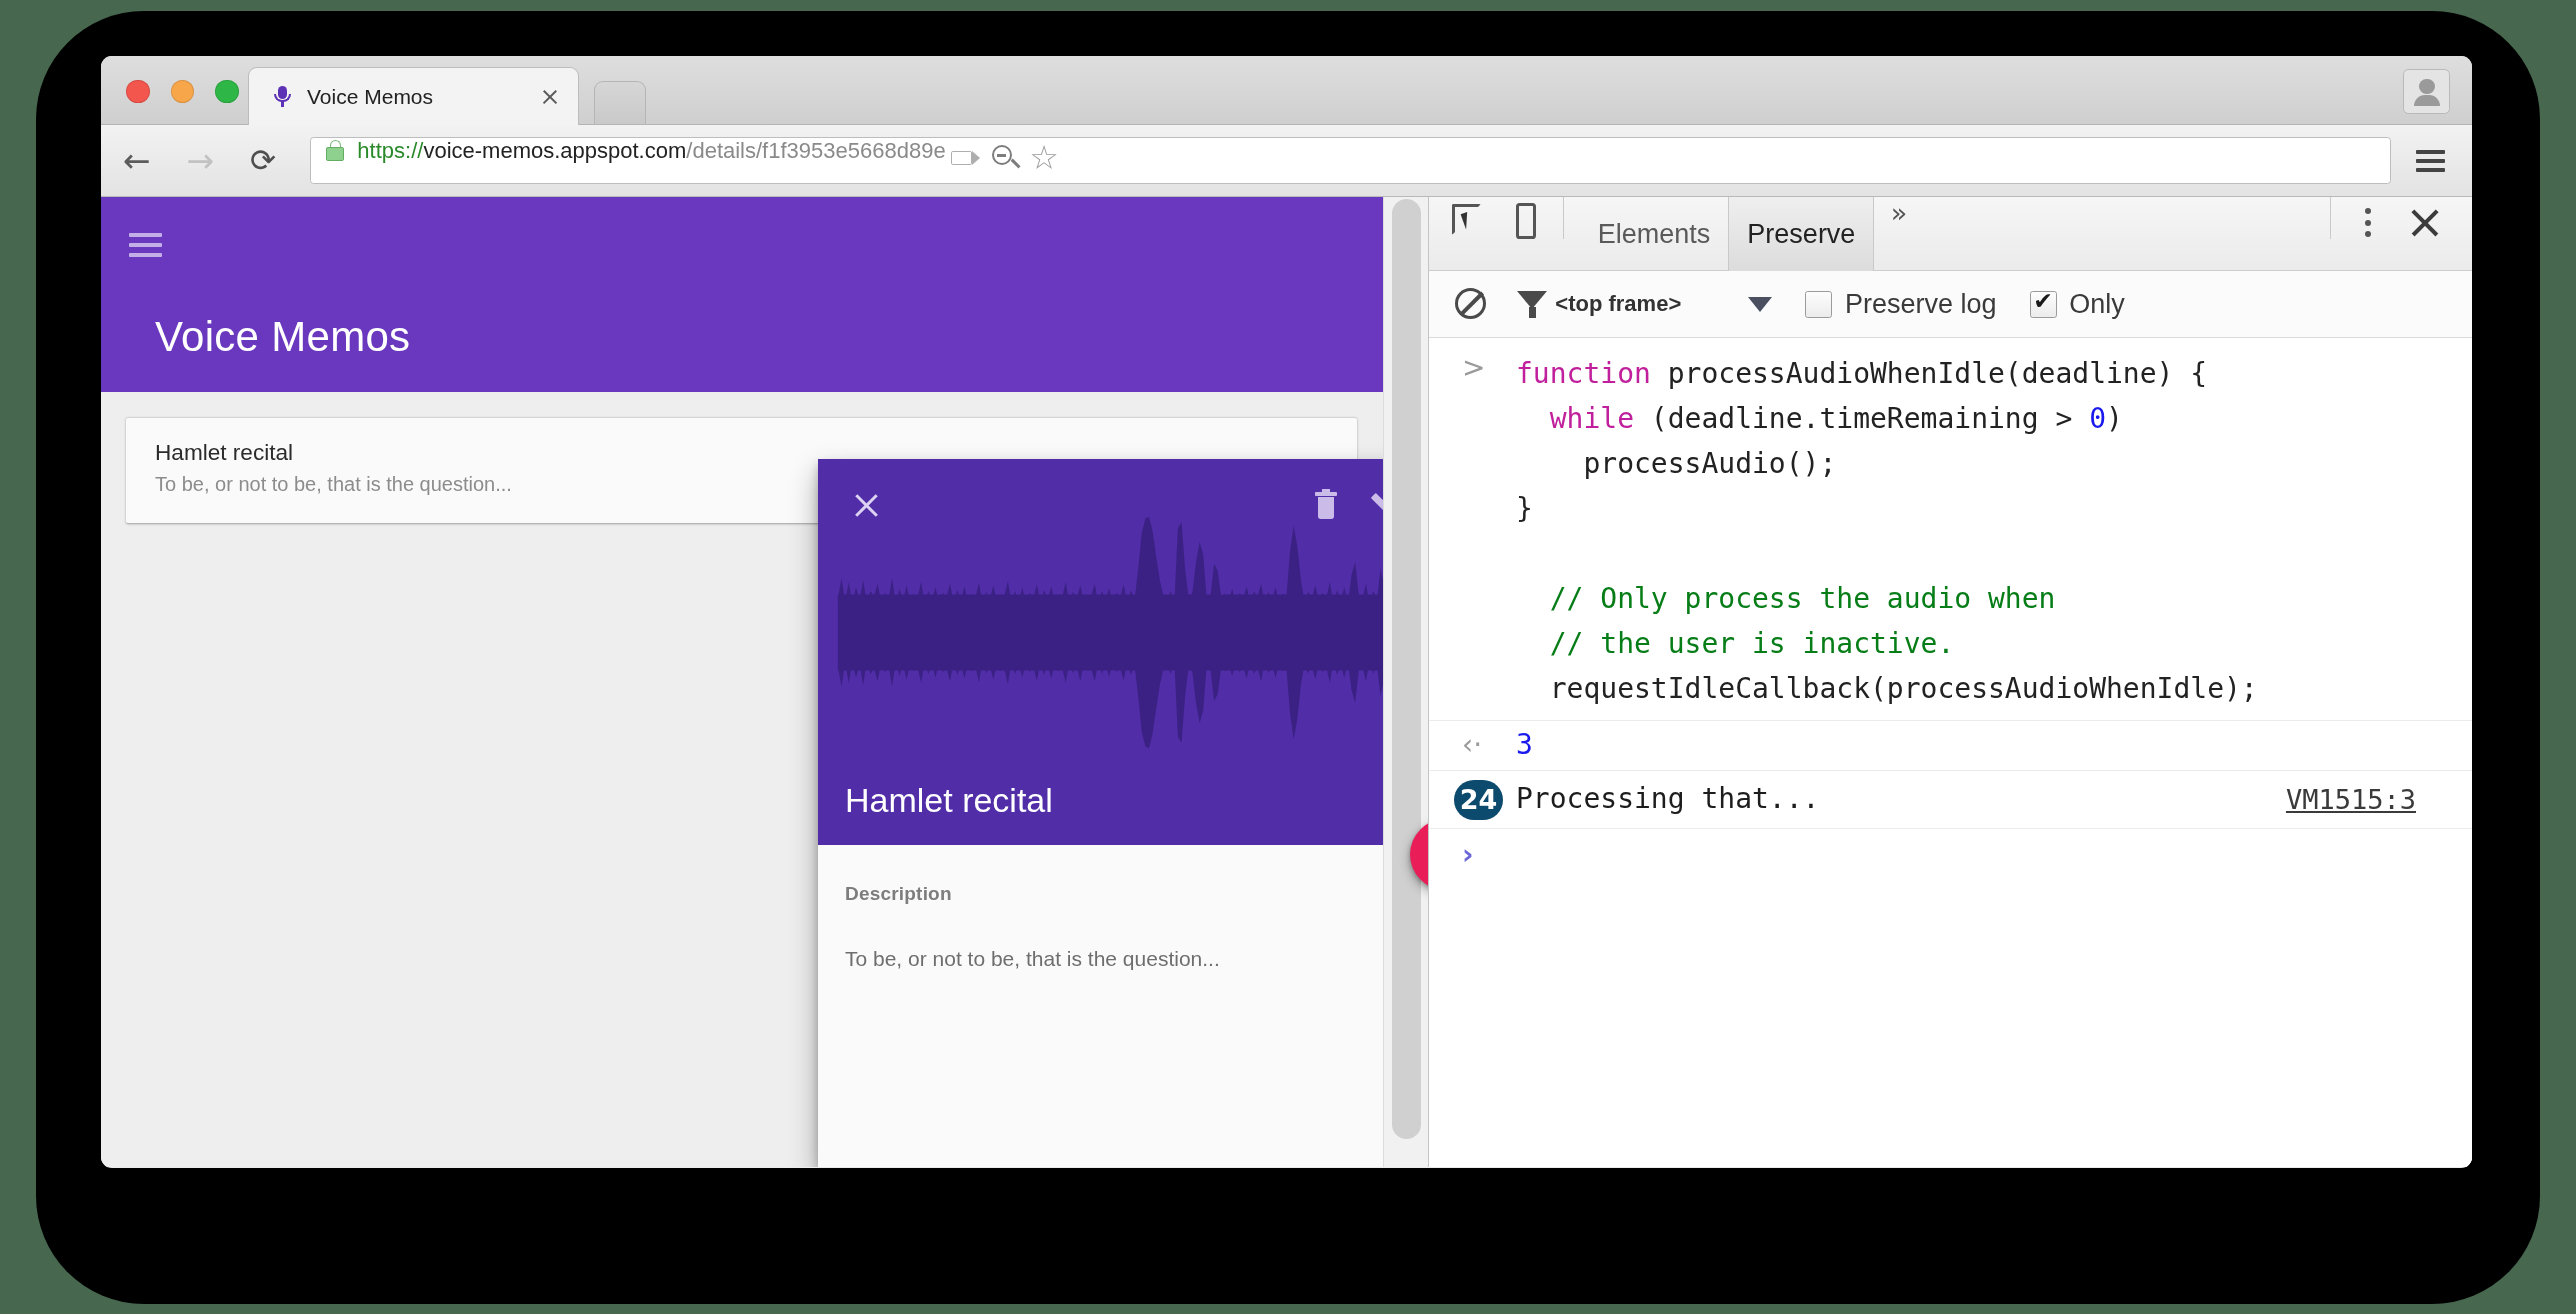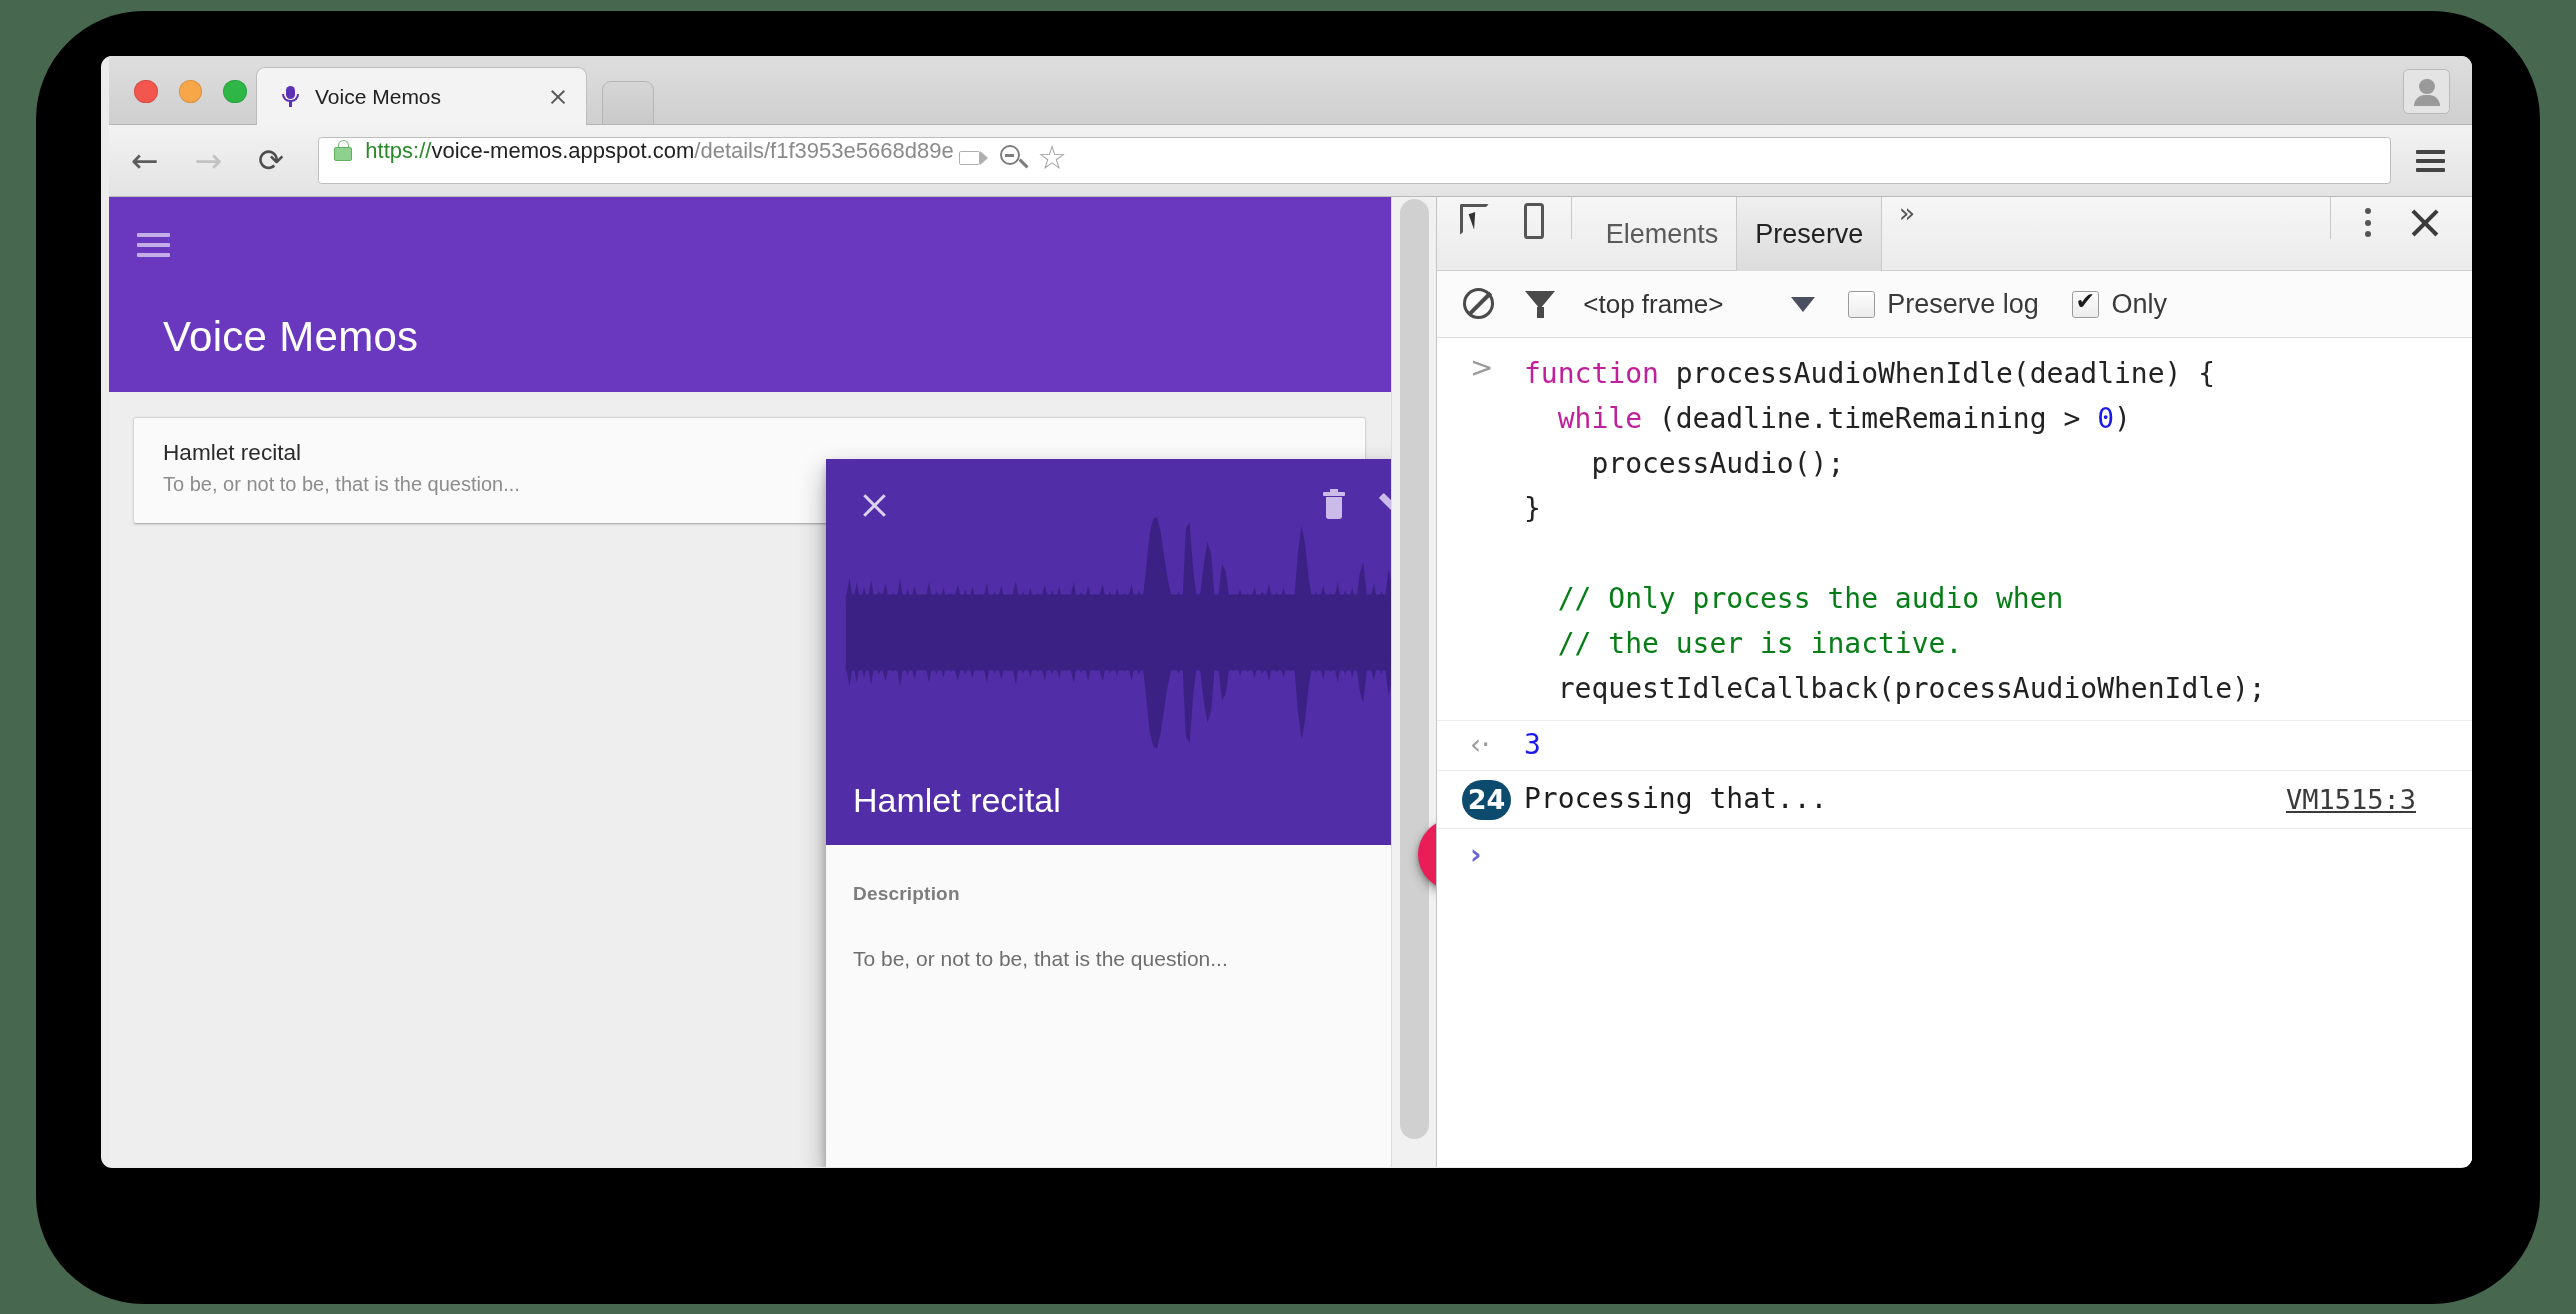--- a/index.html
+++ b/index.html
@@ -20,21 +20,20 @@
   }
 
   
   #browser-window {
     position: absolute;
     left: 101px; top: 56px;
     width: 2371px; height: 1112px;
     background: #ececec;
     border-radius: 11px 11px 11px 11px;
     overflow: hidden;
-    padding-left: 8px;
   }
 
   
   #tab-strip {
     position: relative;
     height: 69px;
     background: linear-gradient(#dedede, #cfcfcf);
     border-bottom: 0.9px solid #b4b4b4;
   }
   .traffic-lights { position: absolute; left: 25px; top: 23.5px; display: flex; gap: 21px; }
@@ -266,21 +265,21 @@
   }
   #clear-console-icon { width: 45px; height: 45px; margin-left: 20px; position: relative; cursor: pointer; flex: none; }
   #clear-console-icon .ban-circle { position: absolute; left: 6.3px; top: 6.3px; width: 31px; height: 31px;
       border: 3.6px solid #4a4a4a; border-radius: 50%; }
   #clear-console-icon .ban-slash { position: absolute; left: 7.2px; top: 20px; width: 31px; height: 3.6px;
       background: #4a4a4a; transform: rotate(-45deg); }
   #filter-icon { width: 45px; height: 45px; margin-left: 16.3px; position: relative; cursor: pointer; flex: none; }
   #filter-icon .funnel-top { position: absolute; left: 7.2px; top: 9px; width: 0; height: 0;
       border-left: 15.4px solid transparent; border-right: 15.4px solid transparent; border-top: 18px solid #4a4a4a; }
   #filter-icon .funnel-stem { position: absolute; left: 19px; top: 25px; width: 7.2px; height: 11.8px; background: #4a4a4a; }
-  #frame-selector { margin-left: 20px; font-size: 26px; color: #333; cursor: pointer; font-family: "Liberation Sans", sans-serif; }
+  #frame-selector { font-size: 22px; color: #333; cursor: pointer; font-family: "Liberation Sans", sans-serif; font-weight: bold; }
   #frame-caret { margin-left: 67px; width: 0; height: 0;
       border-left: 12.7px solid transparent; border-right: 12.7px solid transparent; border-top: 15.4px solid #4b5060;
       cursor: pointer; flex: none; }
   .dt-checkbox-group { display: flex; align-items: center; margin-left: 33px; cursor: pointer; white-space: nowrap; }
   .dt-box {
     width: 27px; height: 27px; border: 0.9px solid #9b9b9b; border-radius: 2.7px;
     background: linear-gradient(#fdfdfd, #ececec); position: relative; flex: none;
   }
   .dt-box.checked::after {
     content: "\2714"; position: absolute; left: 2.7px; top: -4.5px; font-size: 23.5px; color: #1b1b1b;

